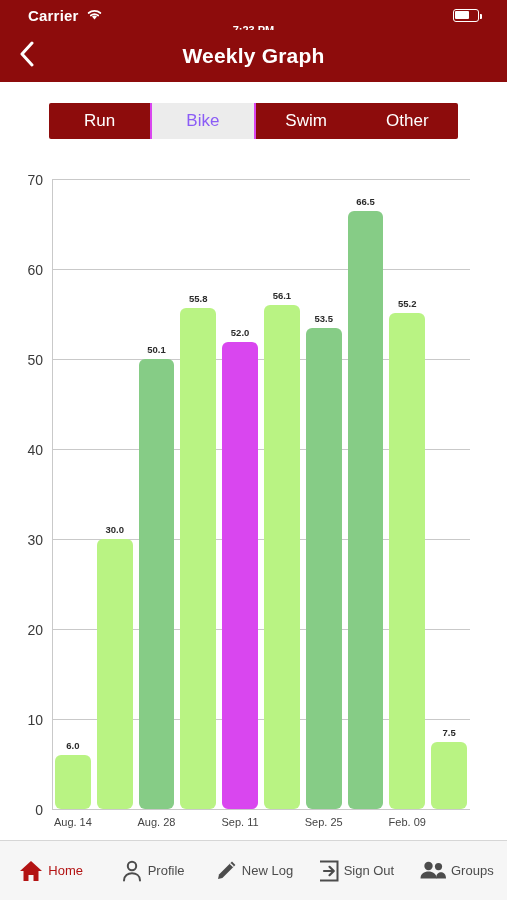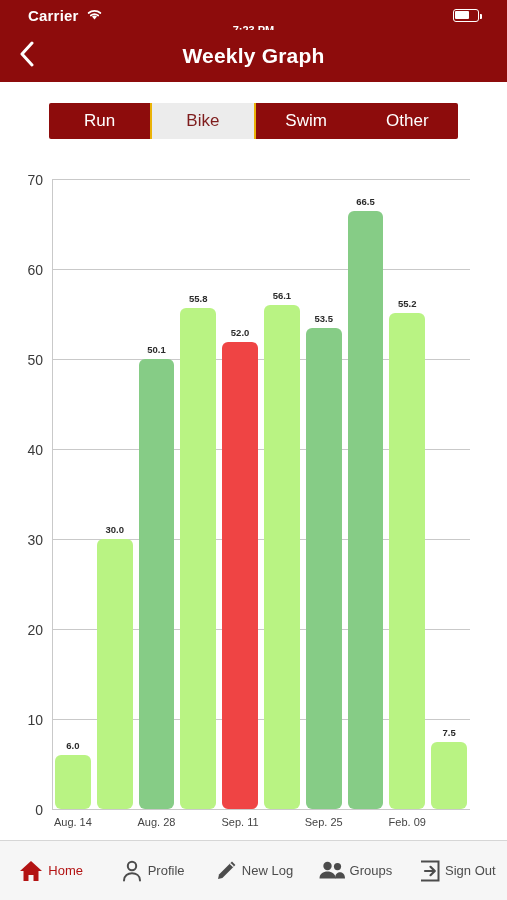--- a/index.html
+++ b/index.html
@@ -49,24 +49,24 @@
   }
 
   
   .seg-wrap { padding: 21px 49px 0 49px; }
   .segmented {
     display: flex; height: 36px; border-radius: 2px; overflow: hidden;
   }
   .seg {
     flex: 1; display: flex; align-items: center; justify-content: center;
     font-size: 17px; background: #8d0c0c; color: #ffffff; cursor: pointer;
-    border-right: 2px solid #eab308;
+    border-right: 2px solid #d946ef;
   }
   .seg:last-child { border-right: none; }
-  .seg.sel { background: #ececec; color: #7f1d1d; }
+  .seg.sel { background: #ececec; color: #8b5cf6; }
   .seg.nodiv { border-right: none; }
 
   
   .chart-area {
     position: absolute; left: 0; top: 148px; width: 507px; height: 692px;
   }
   .plot {
     position: absolute; left: 52px; top: 32px; width: 418px; height: 630px;
   }
   .gridline {
@@ -200,21 +200,21 @@
             <div class="bar" style="height: 71.5714%; background: rgb(134, 204, 134);">
               <div class="barlabel">50.1</div>
             </div>
           </div>
           <div class="barcol">
             <div class="bar" style="height: 79.7143%; background: rgb(185, 243, 131);">
               <div class="barlabel">55.8</div>
             </div>
           </div>
           <div class="barcol">
-            <div class="bar" style="height: 74.2857%; background: #ef4444;">
+            <div class="bar" style="height: 74.2857%; background: #d946ef;">
               <div class="barlabel">52.0</div>
             </div>
           </div>
           <div class="barcol">
             <div class="bar" style="height: 80.1429%; background: rgb(185, 243, 131);">
               <div class="barlabel">56.1</div>
             </div>
           </div>
           <div class="barcol">
             <div class="bar" style="height: 76.4286%; background: rgb(134, 204, 134);">
@@ -271,37 +271,37 @@
         <span class="tab-label">Profile</span>
       </div>
       <div class="tab">
         <span>
           <svg width="24" height="24" viewBox="0 0 24 24">
             <path d="M18 2.6 L21.4 6 L8.4 19 L4 20 L5 15.6 Z" fill="currentColor"></path>
             <path d="M16.2 4.5 L19.5 7.8" stroke="#f6f6f6" stroke-width="1.4"></path>
           </svg>
         </span>
         <span class="tab-label">New Log</span>
+      </div>
+      <div class="tab">
+        <span>
+          <svg width="24" height="24" viewBox="0 0 24 24">
+            <path d="M4 2.5 H21.5 V21.5 H4" fill="none" stroke="currentColor" stroke-width="2"></path>
+            <path d="M8 12 H17" stroke="currentColor" stroke-width="2.2" stroke-linecap="round"></path>
+            <path d="M13.5 7.8 L17.8 12 L13.5 16.2" fill="none" stroke="currentColor" stroke-width="2.2" stroke-linecap="round" stroke-linejoin="round"></path>
+          </svg>
+        </span>
+        <span class="tab-label">Sign Out</span>
       </div>
       <div class="tab">
         <span>
           <svg width="28" height="22" viewBox="0 0 28 22">
             <circle cx="9.5" cy="6" r="4.2" fill="currentColor"></circle>
             <circle cx="19.5" cy="6.6" r="3.6" fill="currentColor"></circle>
             <path d="M1.5 18.5 C1.5 13.8 5.2 11.6 9.5 11.6 C13.8 11.6 17.5 13.8 17.5 18.5 Z" fill="currentColor"></path>
             <path d="M17 18.5 C17 14.6 19 12.2 22 12.2 C25 12.2 27 14.6 27 18.5 Z" fill="currentColor"></path>
           </svg>
         </span>
         <span class="tab-label">Groups</span>
       </div>
-      <div class="tab">
-        <span>
-          <svg width="24" height="24" viewBox="0 0 24 24">
-            <path d="M4 2.5 H21.5 V21.5 H4" fill="none" stroke="currentColor" stroke-width="2"></path>
-            <path d="M8 12 H17" stroke="currentColor" stroke-width="2.2" stroke-linecap="round"></path>
-            <path d="M13.5 7.8 L17.8 12 L13.5 16.2" fill="none" stroke="currentColor" stroke-width="2.2" stroke-linecap="round" stroke-linejoin="round"></path>
-          </svg>
-        </span>
-        <span class="tab-label">Sign Out</span>
-      </div>
     </div>
 
 </div>
 
 </body></html>

